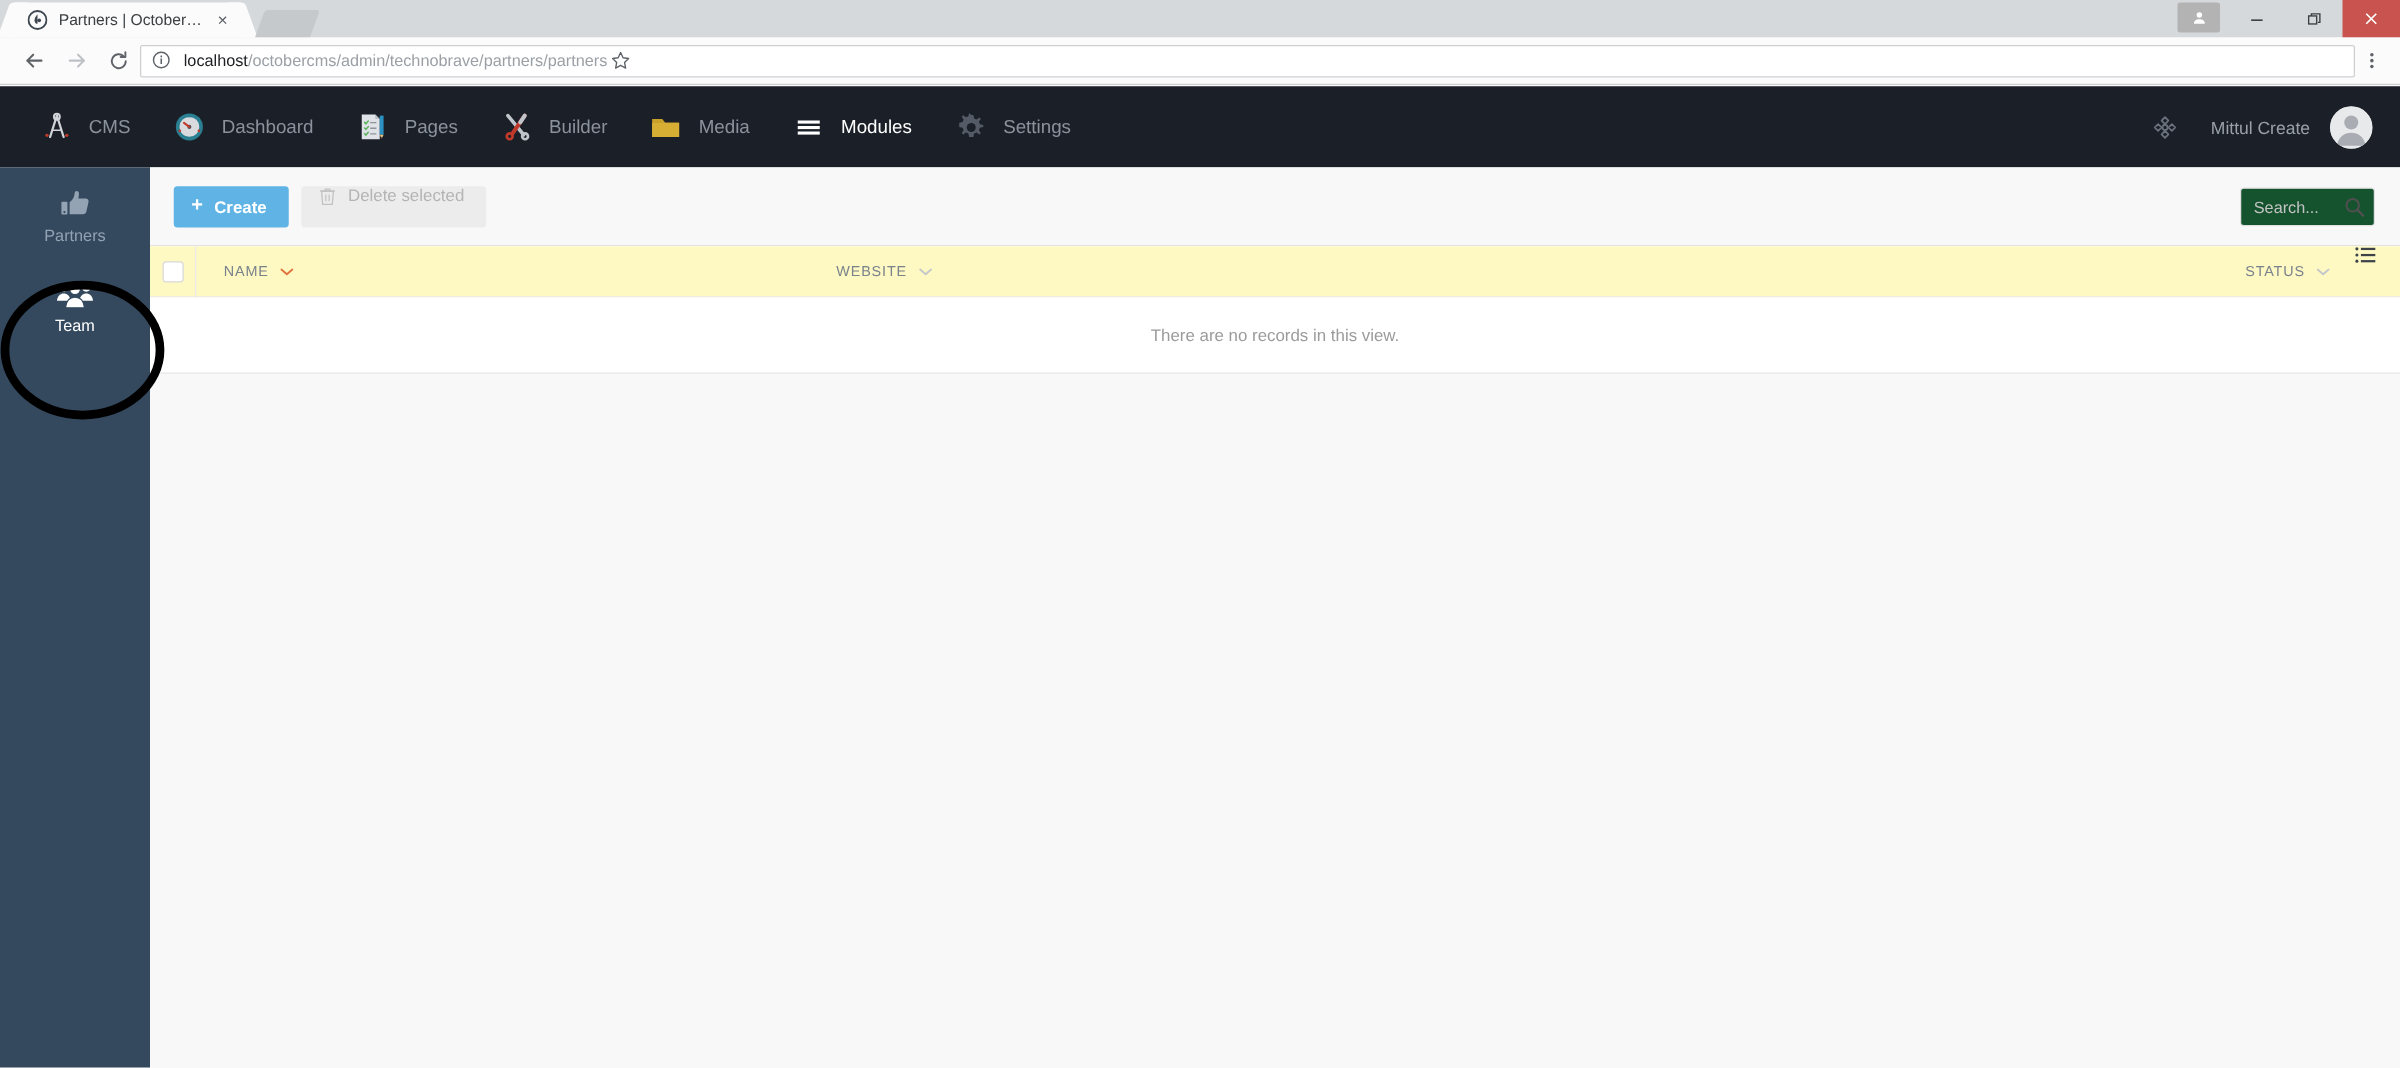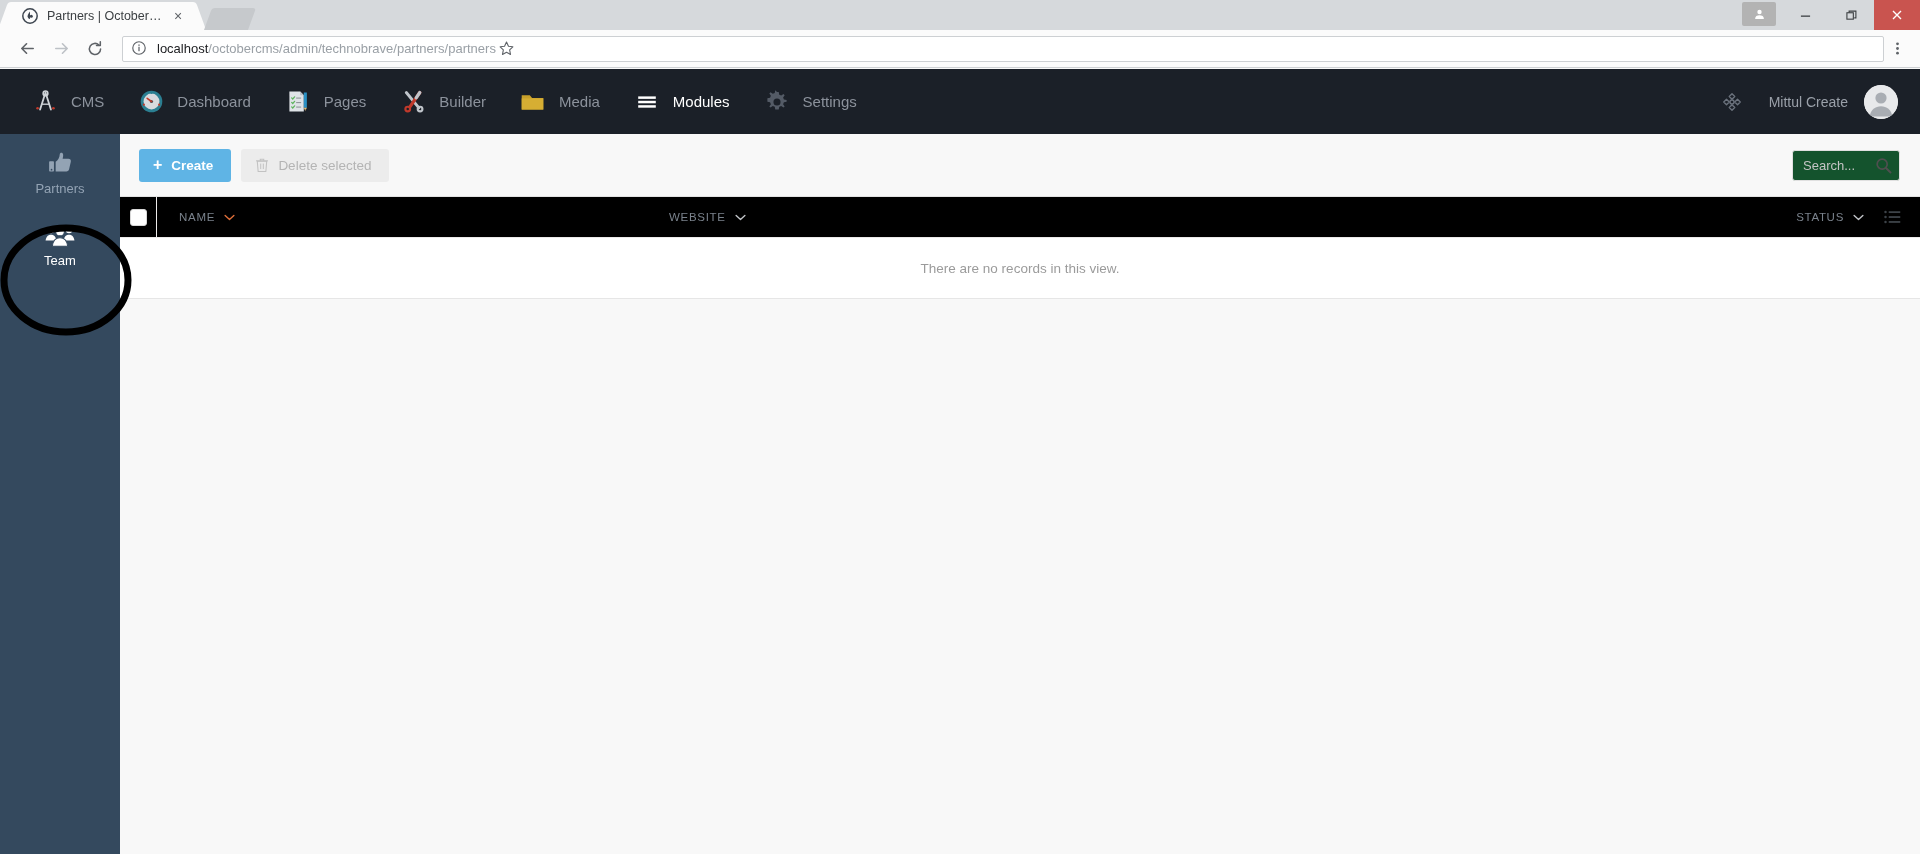--- a/index.html
+++ b/index.html
@@ -117,21 +117,20 @@
   .nav-btn {
     width: 34px; height: 34px;
     display: flex; align-items: center; justify-content: center;
     color: #5f6368;
   }
   .nav-btn.disabled { color: #bdc1c6; }
 
   .omnibox {
     flex: 1;
     height: 26px;
-    margin-left: 10px;
     background: #fff;
     border: 1px solid #cdd0d3;
     border-radius: 2px;
     display: flex;
     align-items: center;
     padding: 0 8px;
   }
   .omnibox-info { width: 18px; height: 18px; margin-right: 8px; color: #5f6368; flex:0 0 18px;}
   .omnibox-url { font-size: 13px; color: #9aa0a6; white-space: nowrap; }
   .omnibox-url b { color: #202124; font-weight: normal; }
@@ -233,21 +232,21 @@
   .btn-create .plus { font-size: 16px; margin-right: 9px; font-weight: bold; line-height: 1;}
   .btn-delete {
     height: 33px;
     background: #ececec;
     color: #b4b4b4;
     border: none;
     border-radius: 3px;
     font-size: 13.5px;
     padding: 0 18px 0 14px;
     margin-left: 10px;
-    display: flex; align-items: center;
+    display: flex; align-items: flex-start;
     font-family: "Liberation Sans", sans-serif;
   }
   .btn-delete .trash { margin-right: 9px; display:flex; align-items:center; }
 
   .search-box {
     margin-left: auto;
     width: 108px;
     height: 31px;
     background: #14532d;
     border: 1px solid #e0e0e0;
@@ -264,24 +263,24 @@
     font-family: "Liberation Sans", sans-serif;
     background: transparent;
   }
   .search-box input::placeholder { color: #c4c4c4; }
   .search-icon { width: 18px; height: 18px; color: #4f4f4f; flex:0 0 18px; display:flex; align-items:center; justify-content:center;}
 
   
   .list-table { background: #fff; }
   .table-head {
     display: flex;
-    align-items: center;
+    align-items: flex-start;
     height: 41px;
     border-bottom: 1px solid #eceaea;
-    background: #000000;
+    background: #fef9c3;
   }
   .th-check {
     width: 37px;
     display: flex; align-items: center; justify-content: center;
     border-right: 1px solid #eceaea;
     height: 41px;
     flex: 0 0 37px;
   }
   .cb {
     width: 17px; height: 17px;

